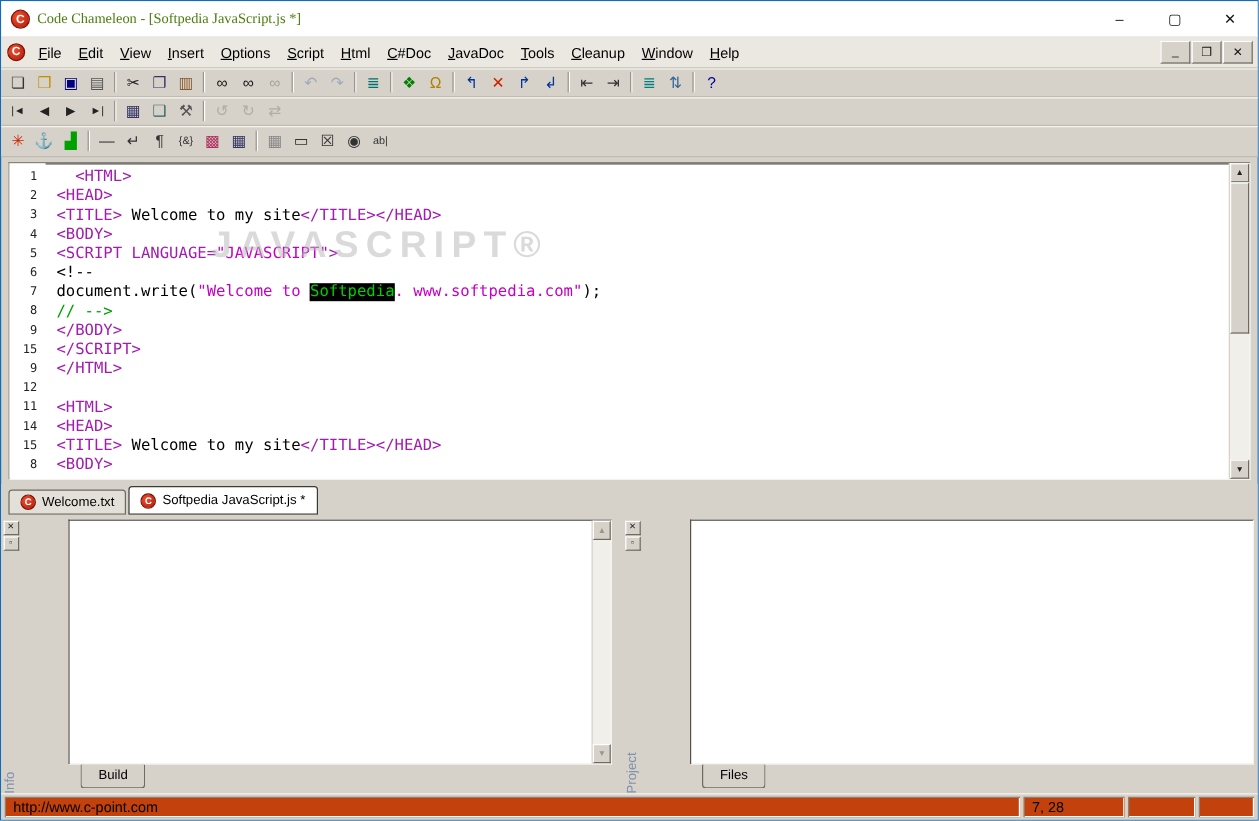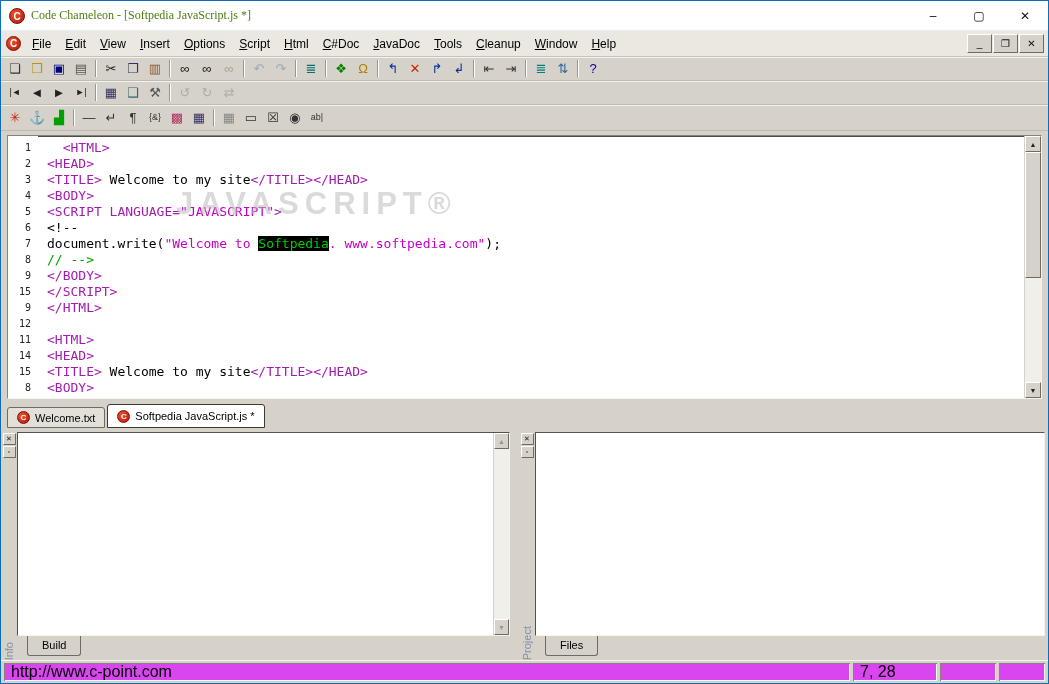--- a/index.html
+++ b/index.html
@@ -62,42 +62,42 @@
   
   .doc-tabbar { flex:0 0 26px; background:#d6d2c9; display:flex; align-items:flex-end; padding-left:6px; gap:2px; }
   .doc-tab { height:21px; display:flex; align-items:center; gap:5px; padding:0 9px; font-size:11px;
              background:#e3e0d9; border:1px solid #6f6b63; border-radius:3px 3px 0 0; }
   .doc-tab.active { background:#ffffff; height:24px; border-color:#3c3a35; }
   .tab-logo { width:13px; height:13px; border-radius:50%; background:radial-gradient(circle at 35% 35%, #f05030, #b01808);
               border:1px solid #7e1005; color:#fff; font-size:8px; font-weight:bold; text-align:center; line-height:12px; }
 
   
   .bottom-area { flex:0 0 232px; display:flex; background:#d6d2c9; padding-top:4px; }
-  .panel { display:flex; min-width:0; }
+  .panel { display:flex; min-width:0;gap:40px; }
   .panel.left { flex:0 0 512px; }
   .splitter { flex:0 0 6px; }
   .panel.right { flex:1 1 auto; }
   .panel-strip { flex:0 0 16px; display:flex; flex-direction:column; align-items:center; padding-top:1px; }
   .mini-btn { width:13px; height:12px; background:#d6d2c9; border:1px solid; border-color:#ffffff #6f6b63 #6f6b63 #ffffff;
               font-size:7px; line-height:10px; text-align:center; color:#222; margin-bottom:1px; }
   .side-label { margin-top:auto; writing-mode:vertical-rl; transform:rotate(180deg); color:#7f91ad; font-size:11px; padding-bottom:3px; }
   .panel-main { flex:1 1 auto; display:flex; flex-direction:column; min-width:0; padding-right:3px; }
   .panel-content { flex:1 1 auto; background:#fff; display:flex;
                    border:1px solid; border-color:#55524c #f5f3ee #f5f3ee #55524c; }
   .panel-fill { flex:1 1 auto; }
   .panel-vscroll { flex:0 0 16px; background:#f1efe9; display:flex; flex-direction:column; border-left:1px solid #d6d2c9; }
   .panel-vscroll .scroll-btn { color:#9a968d; }
   .panel-tabs { flex:0 0 24px; display:flex; align-items:flex-start; padding-left:10px; }
   .panel-tab { background:#d6d2c9; border:1px solid #6f6b63; border-top:none; border-radius:0 0 3px 3px;
                padding:3px 14px 4px; font-size:11px; }
 
   
   .statusbar { flex:0 0 22px; display:flex; align-items:stretch; gap:3px; padding:2px 3px; background:#d6d2c9; border-top:1px solid #f5f3ee; }
-  .status-cell { box-shadow:inset 1px 1px 0 #87837b, inset -1px -1px 0 #ffffff; font-size:16px;
-                 display:flex; align-items:center; padding:0 7px; background:#d946ef; }
+  .status-cell { box-shadow:inset 1px 1px 0 #87837b, inset -1px -1px 0 #ffffff; font-size:12px;
+                 display:flex; align-items:center; padding:0 7px; background:#c2410c; }
   .status-cell.url { flex:1 1 auto; }
   .status-cell.pos { flex:0 0 84px; }
   .status-cell.c2 { flex:0 0 56px; }
   .status-cell.c3 { flex:0 0 46px; }
 </style>
 </head>
 <body>
 
 <div class="window">
 

